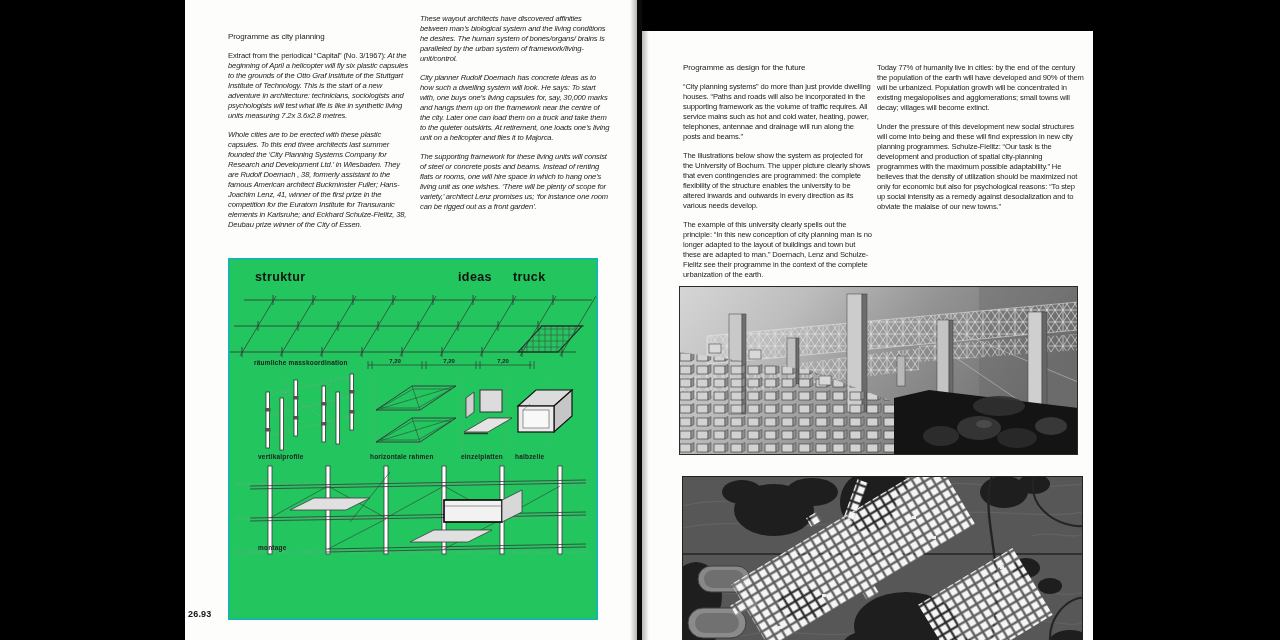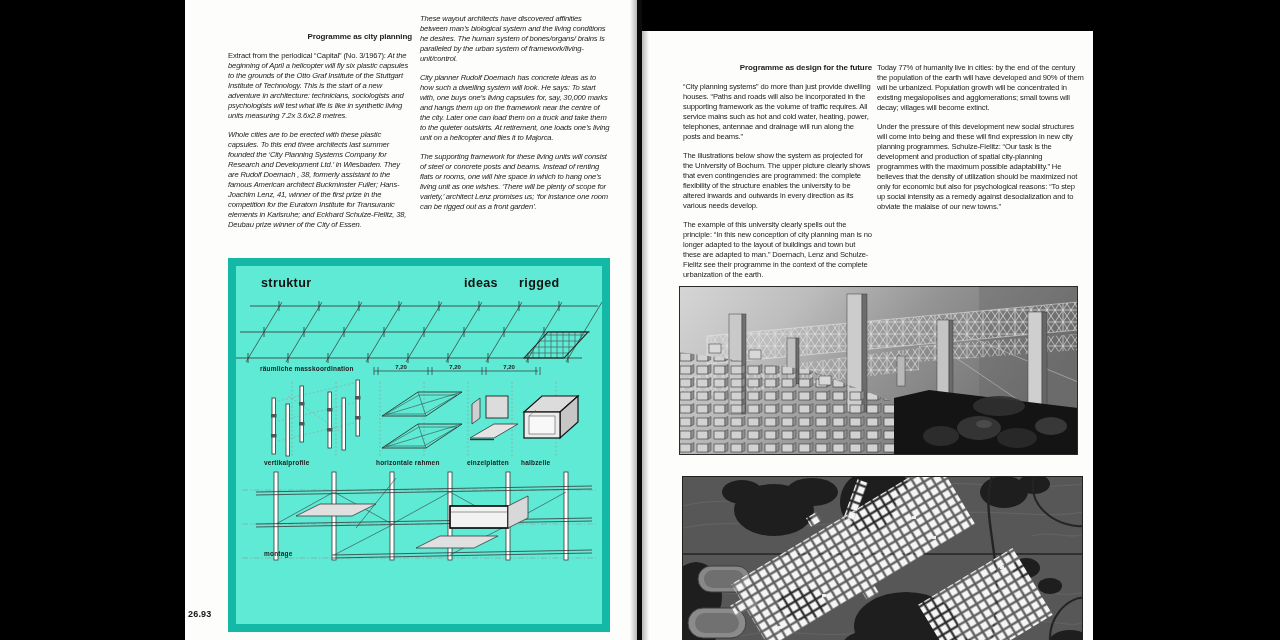--- a/index.html
+++ b/index.html
@@ -9,26 +9,26 @@
   .page-left  { left:185px; width:452px; }
   .page-right { left:642px; width:451px;margin-top:31px; }
   .spine { position:absolute; left:637px; top:0; width:5px; height:640px; background:#0b0b0b; }
   .page-left::after  { content:''; position:absolute; right:0; top:0; bottom:0; width:7px;
                        background:linear-gradient(to left, rgba(0,0,0,.28), rgba(0,0,0,0)); }
   .page-right::before{ content:''; position:absolute; left:0; top:0; bottom:0; width:7px;
                        background:linear-gradient(to right, rgba(0,0,0,.28), rgba(0,0,0,0)); }
 
   .col { position:absolute; font-size:7.6px; line-height:10px; letter-spacing:-0.15px; color:#1c1c1c; }
   .col p { margin:0 0 9px 0; }
-  .col .head { font-size:8px; font-weight:bold; margin:0 0 9px 0; letter-spacing:-0.1px;text-align:right; }
+  .col .head { font-size:8px; font-weight:normal; margin:0 0 9px 0; letter-spacing:-0.1px; }
   .ital p { font-style: italic; }
   .upright { font-style: normal; }
 
   .figbox { position:absolute; left:43px; top:258px; width:366px; height:358px;
-            border:8px solid #14b8a6; background:#5eead4; }
+            border:2px solid #14b8a6; background:#22c55e; }
   .figlabel-lg { position:absolute; font-size:12.5px; font-weight:bold; letter-spacing:.4px; color:#111; }
   .figlabel-sm { position:absolute; font-size:6.5px; font-weight:bold; letter-spacing:.2px; color:#222; }
   .dimlabel    { position:absolute; font-size:6px; font-weight:bold; color:#222; width:28px; text-align:center; }
   .figsvg { position:absolute; left:0; top:0; }
 
   .photo { position:absolute; }
   .photo svg { display:block; }
 
   .pageno { position:absolute; left:3px; top:609px; font-size:9px; font-weight:bold;
             letter-spacing:.2px; color:#161616; }
@@ -209,21 +209,21 @@
           <polygon points="60,250 84,238 140,238 116,250" fill="#e0e0e0"></polygon>
           <polygon points="180,282 204,270 262,270 238,282" fill="#e0e0e0"></polygon>
           <rect x="214" y="240" width="58" height="22" fill="#f2f2f2" stroke="#000" stroke-width="1.6"></rect>
           <line x1="214" y1="246" x2="272" y2="246" stroke-width="0.5"></line>
           <polygon points="272,240 292,230 292,252 272,262" fill="#d8d8d8"></polygon>
         </g>
       </svg>
 
       <div class="figlabel-lg" style="left:25px;  top:10px;">struktur</div>
       <div class="figlabel-lg" style="left:228px; top:10px;">ideas</div>
-      <div class="figlabel-lg" style="left:283px; top:10px;">rigged</div>
+      <div class="figlabel-lg" style="left:283px; top:10px;">truck</div>
       <div class="figlabel-sm" style="left:24px;  top:99px;">räumliche  masskoordination</div>
       <div class="dimlabel" style="left:151px; top:98px;">7,20</div>
       <div class="dimlabel" style="left:205px; top:98px;">7,20</div>
       <div class="dimlabel" style="left:259px; top:98px;">7,20</div>
       <div class="figlabel-sm" style="left:28px;  top:193px;">vertikalprofile</div>
       <div class="figlabel-sm" style="left:140px; top:193px;">horizontale  rahmen</div>
       <div class="figlabel-sm" style="left:231px; top:193px;">einzelplatten</div>
       <div class="figlabel-sm" style="left:285px; top:193px;">halbzelle</div>
       <div class="figlabel-sm" style="left:28px;  top:284px;">montage</div>
     </div>

